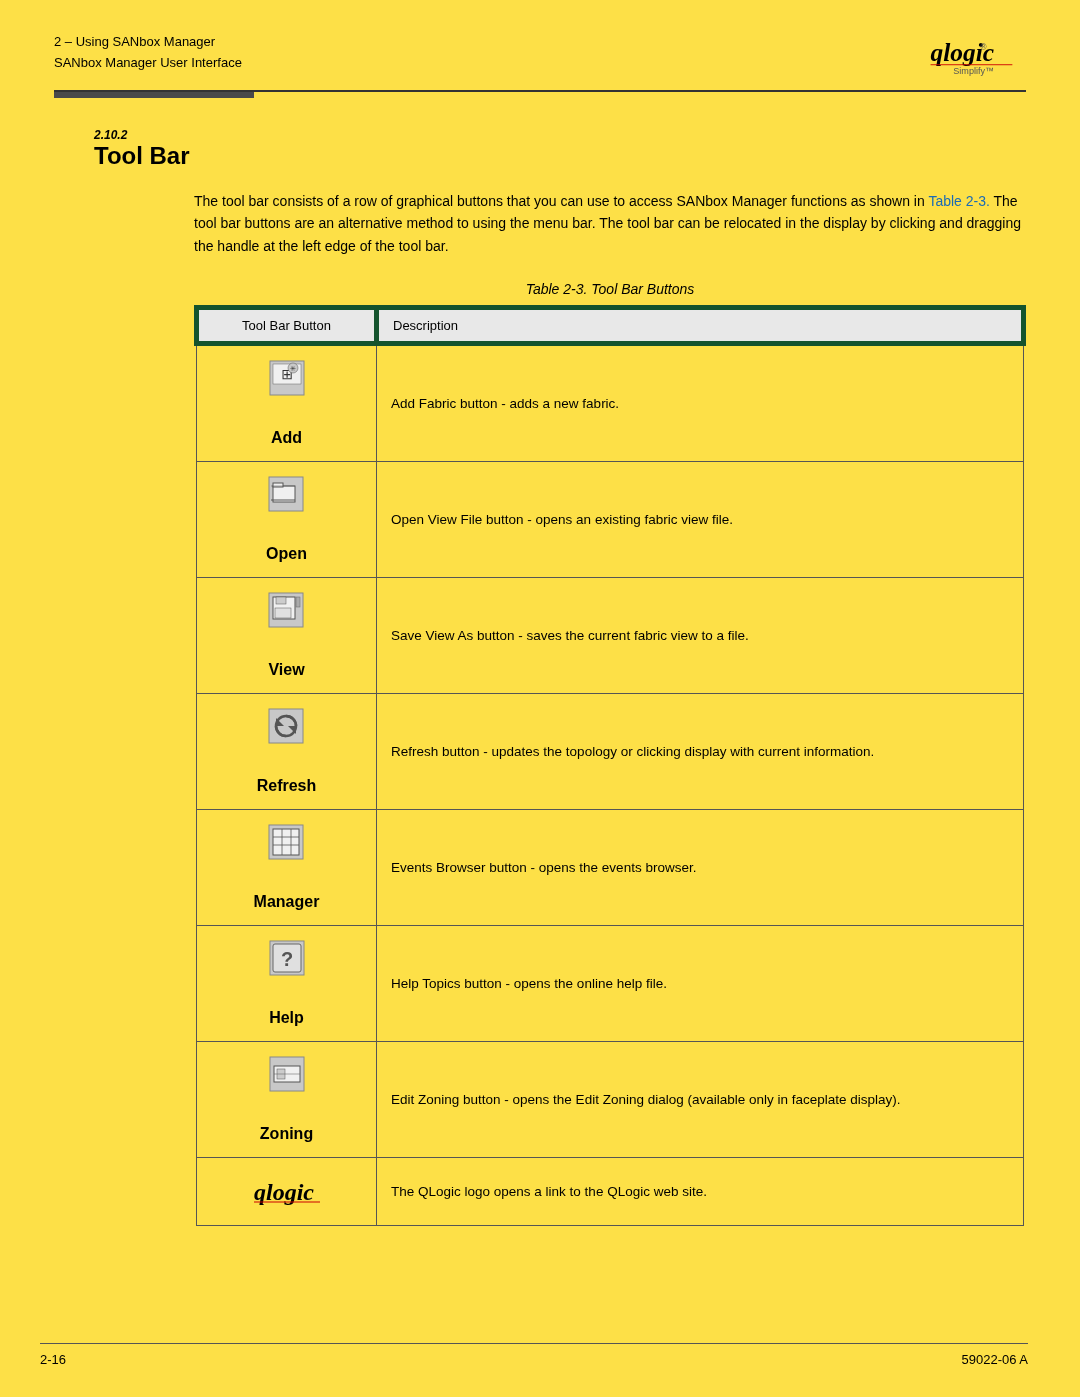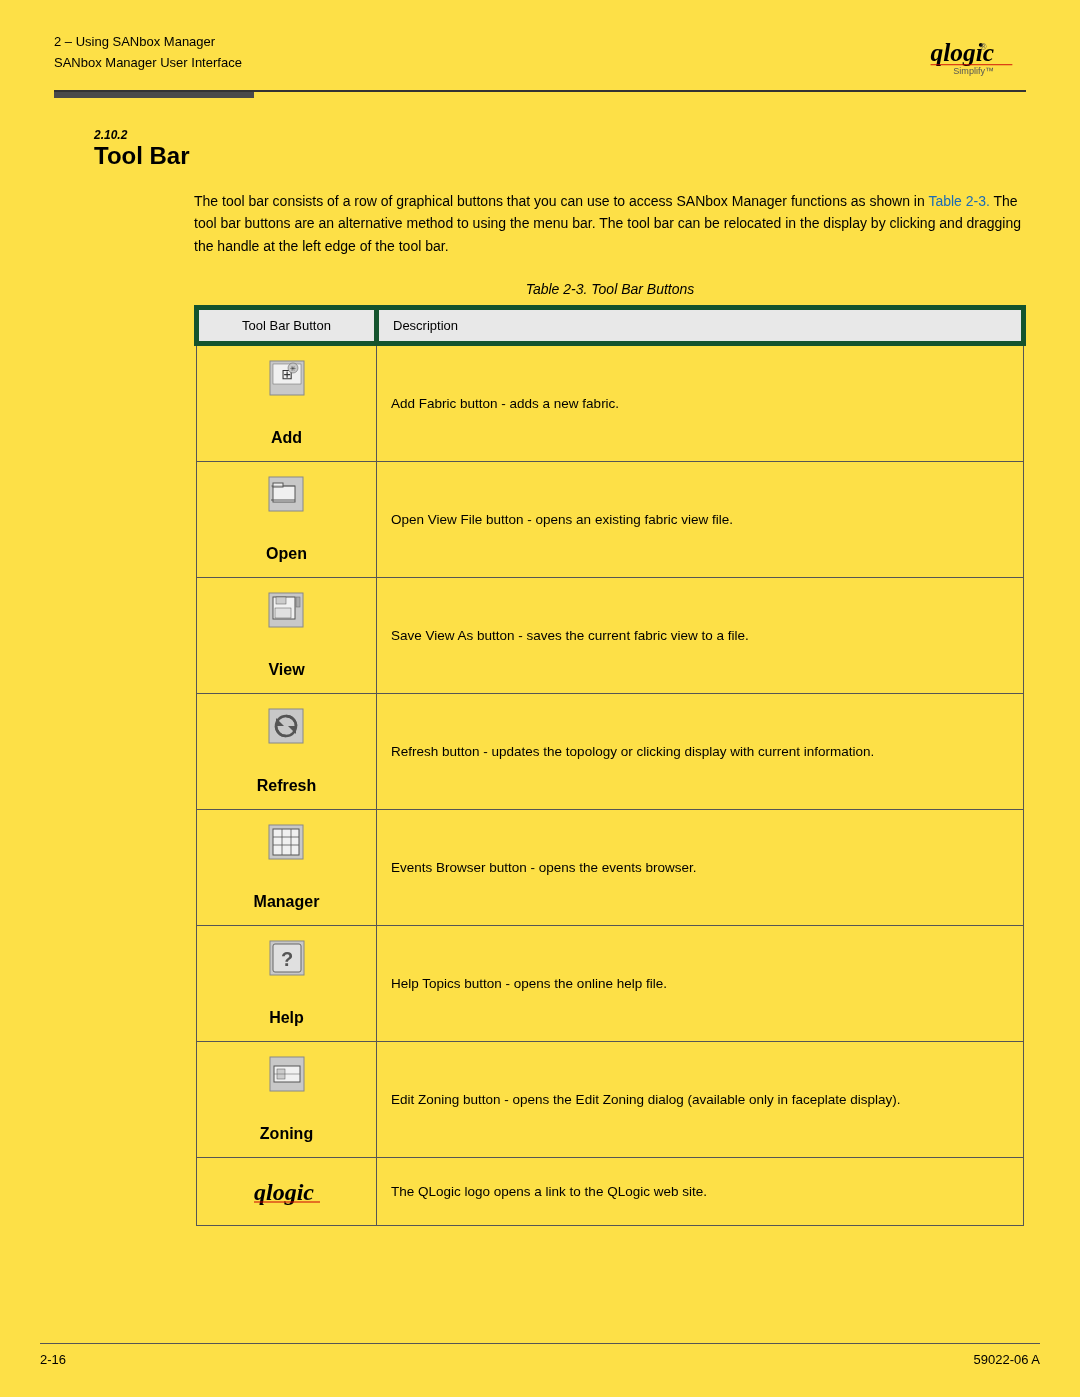--- a/index.html
+++ b/index.html
@@ -162,21 +162,21 @@
       font-weight: bold;
       color: #000;
       margin-top: 28px;
     }
 
     
     .footer {
       position: absolute;
       bottom: 30px;
       left: 40px;
-      right: 40px;
+      right: 52px;
       display: flex;
       justify-content: space-between;
       align-items: center;
       border-top: 1px solid #555;
       padding-top: 8px;
     }
 
     .footer-left {
       font-size: 13px;
       color: #000;

